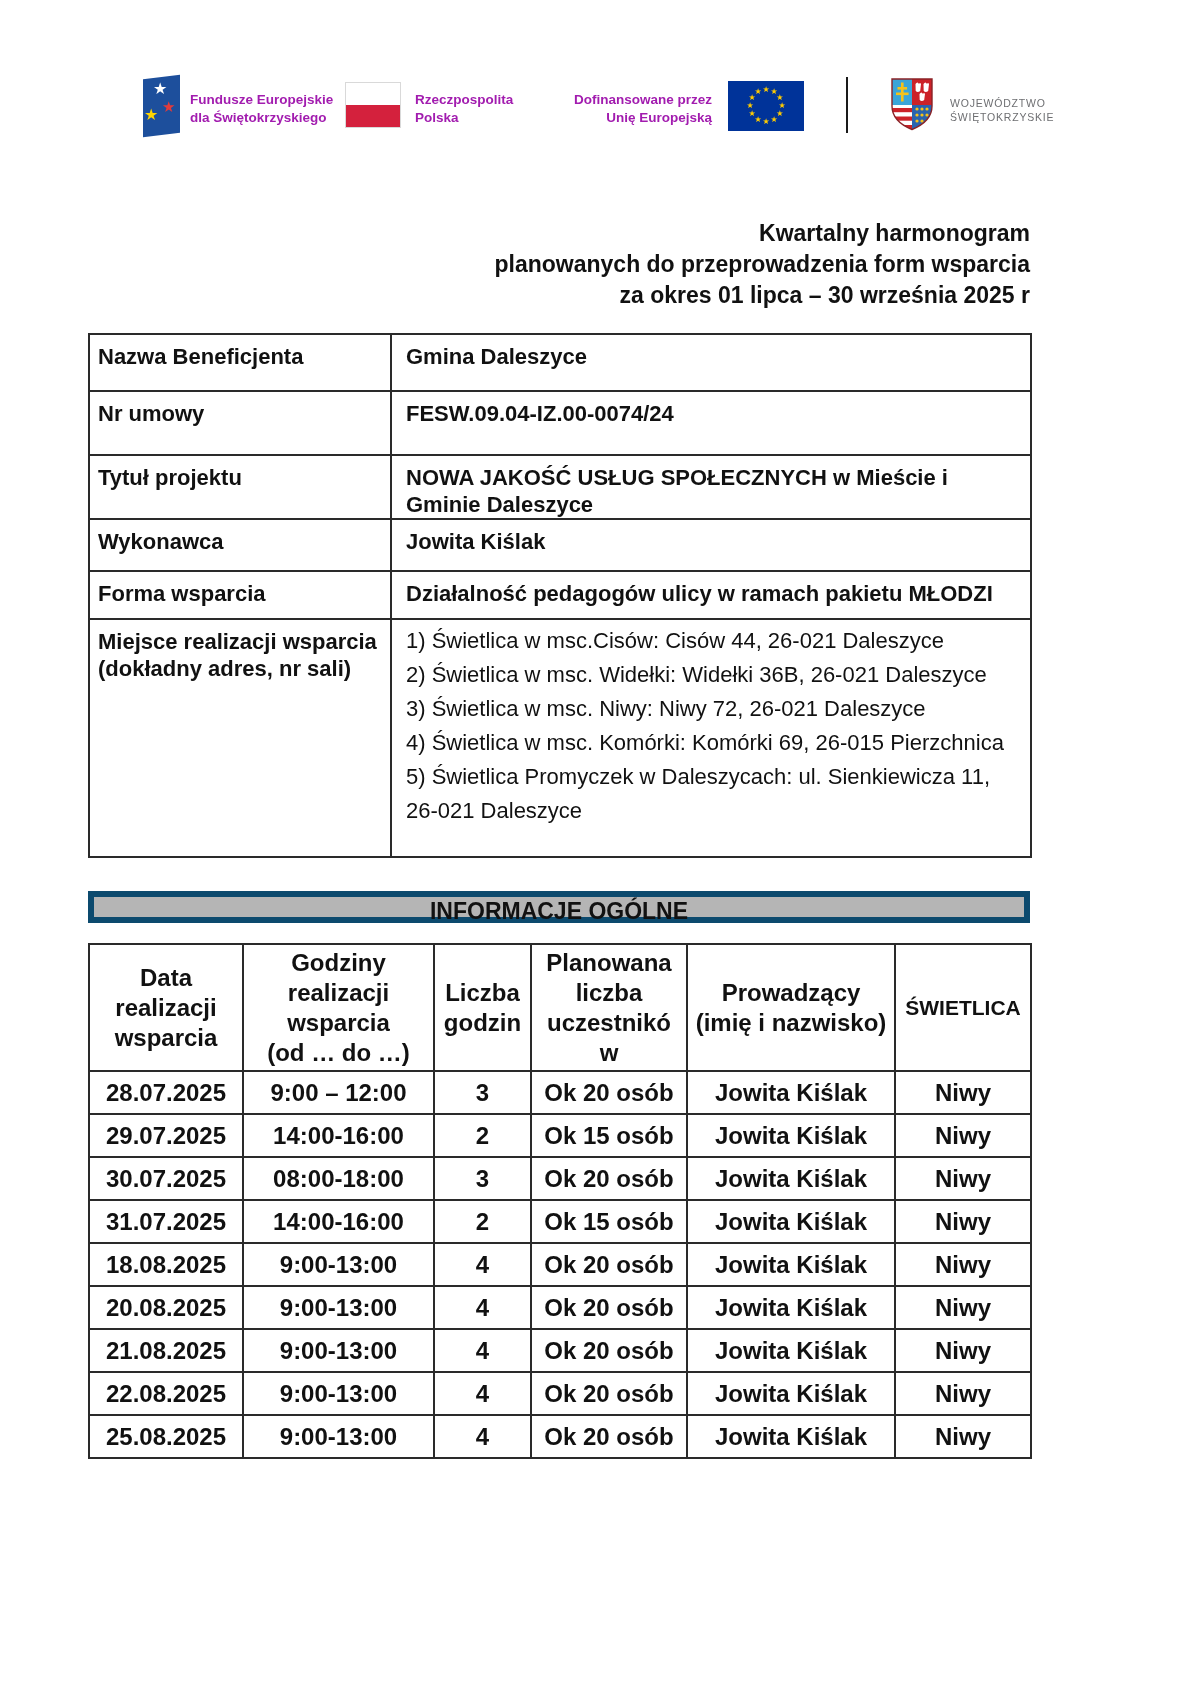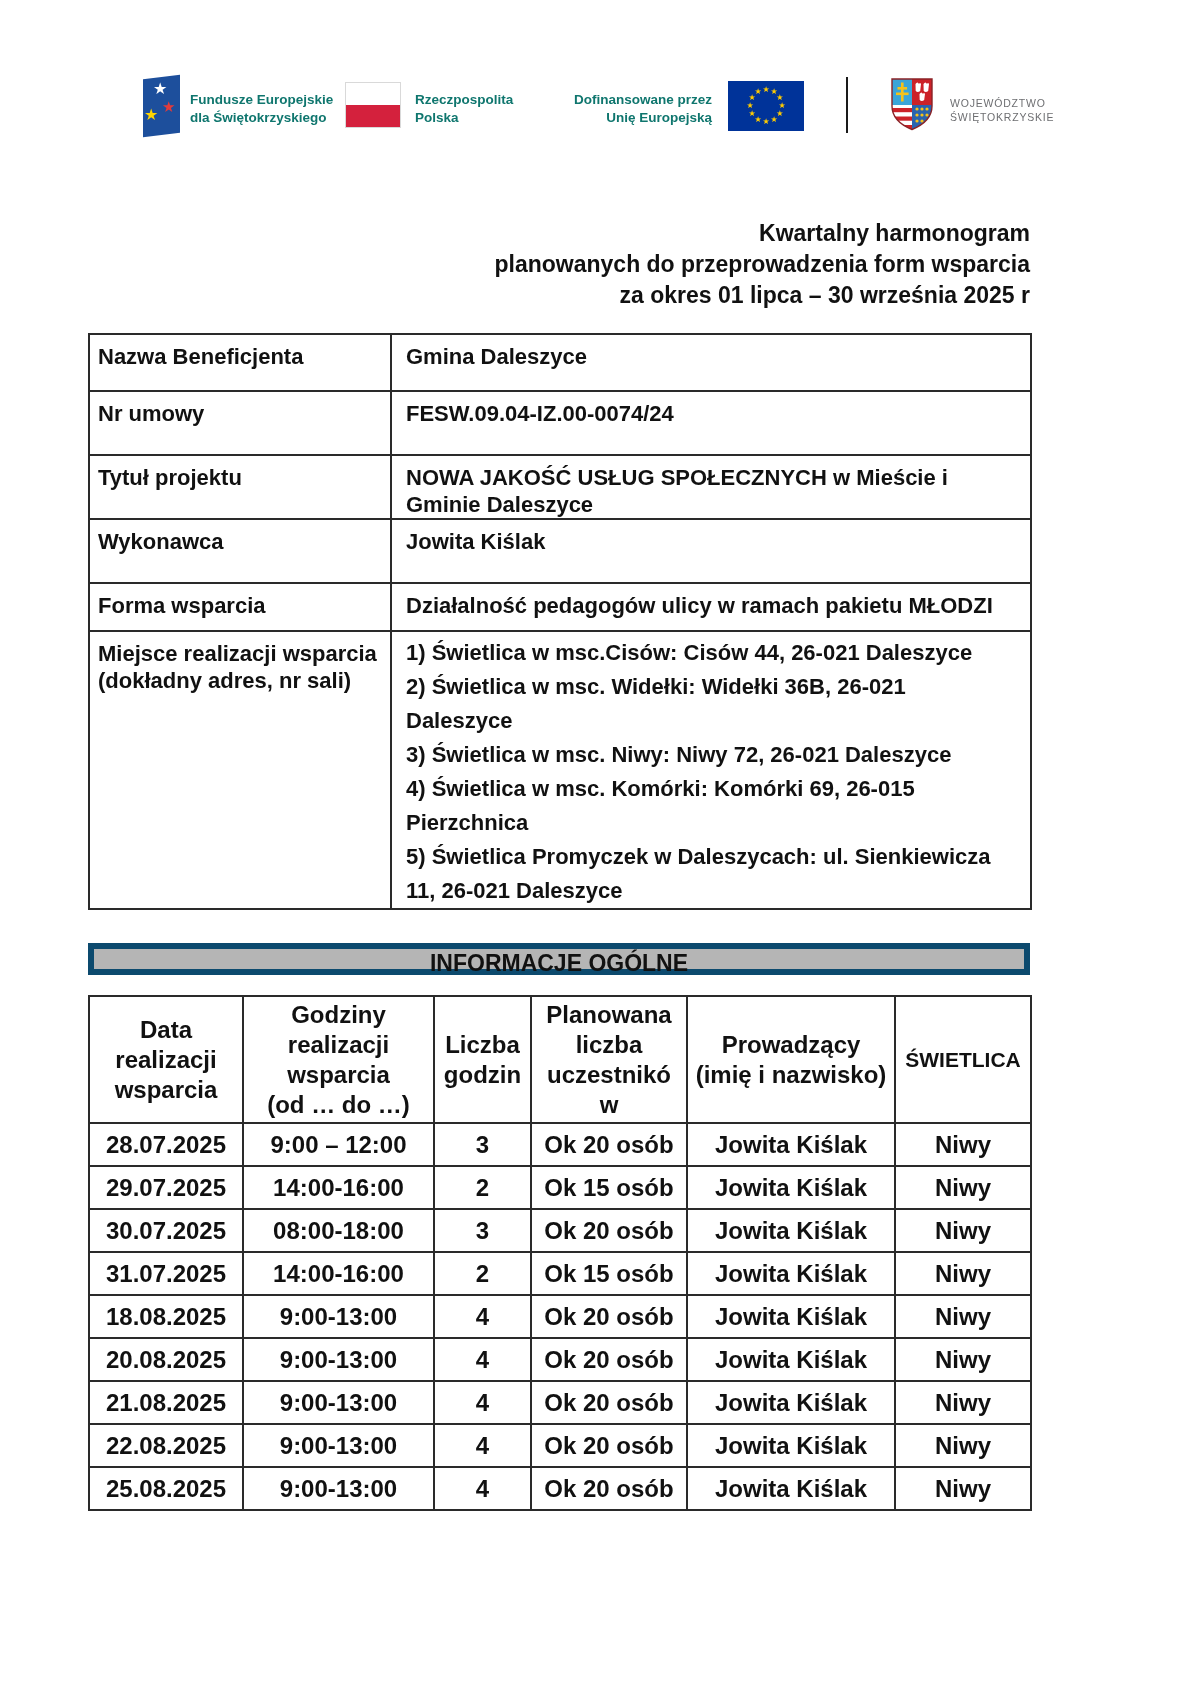--- a/index.html
+++ b/index.html
@@ -11,21 +11,21 @@
   
   .logo-strip { position:relative; margin:65px 0 0 140px; height:85px; width:960px; }
   .fe-logo { position:absolute; left:0; top:8px; width:44px; height:68px; }
   .fe-flag { position:absolute; left:3px; top:4px; width:37px; height:58px;
              background:#1d4f9c; transform:skewY(-7deg); }
   .fe-star { position:absolute; line-height:1; }
   .fe-star.w { left:13px; top:8px;  font-size:16px; color:#ffffff; }
   .fe-star.r { left:22px; top:26px; font-size:15px; color:#e23b3b; }
   .fe-star.y { left:4px;  top:34px; font-size:16px; color:#ffd500; }
   .logo-text { position:absolute; top:26px; font-size:13.5px; font-weight:bold;
-               line-height:18px; color:#0f766e; white-space:nowrap; }
+               line-height:18px; color:#a21caf; white-space:nowrap; }
   .fe-text { left:50px; }
   .pl-flag { position:absolute; left:205px; top:17px; width:56px; height:46px;
              border:1px solid #d9d9d9; }
   .pl-flag .top { height:50%; background:#ffffff; }
   .pl-flag .bottom { height:50%; background:#d4213d; }
   .pl-text { left:275px; }
   .eu-text { left:388px; width:184px; text-align:right; }
   .eu-flag { position:absolute; left:588px; top:16px; width:76px; height:50px;
              background:#003399; }
   .eustar { position:absolute; color:#ffcc00; font-size:8px; line-height:1;
@@ -38,21 +38,21 @@
   .doc-title { margin:68px auto 0; width:942px; margin-left:88px; text-align:right;
                font-size:23px; font-weight:bold; line-height:31px; }
   
   table { border-collapse:collapse; table-layout:fixed; margin-left:88px; width:942px; }
   td, th { border:2px solid #2a2a2a; }
   
   .info-table { margin-top:22px; font-size:22px; }
   .info-table td { vertical-align:top; }
   .info-table .lab { font-weight:bold; text-align:left; padding:8px 4px 0 8px; line-height:27px; }
   .info-table .val { font-weight:bold; text-align:left; padding:8px 14px 0; line-height:27px; }
-  .info-table .addr { font-weight:bold; line-height:34px; padding-top:4px;margin-top:16px; }
+  .info-table .addr { font-weight:normal; line-height:34px; padding-top:4px;margin-top:16px; }
   
   .banner { margin:33px 0 0 88px; width:942px; height:32px; background:#b5b5b5;
             border:6px solid #0c4a6e; text-align:center; font-size:23px; font-weight:bold;
             line-height:28px; }
   
   .sched-table { margin-top:20px; font-size:24px; font-weight:bold; text-align:center; }
   .sched-table th { height:127px; vertical-align:middle; line-height:30px;
                     padding:2px 6px; font-size:24px; overflow-wrap:break-word; }
   .sched-table th:nth-child(4), .sched-table td:nth-child(4) { padding:2px 10px; overflow-wrap:break-word; }
   .sched-table th:nth-child(5), .sched-table td:nth-child(5) { padding:2px 4px; }
@@ -169,21 +169,21 @@
       <td class="val">Gmina Daleszyce</td>
     </tr>
     <tr style="height:64px">
       <td class="lab">Nr umowy</td>
       <td class="val">FESW.09.04-IZ.00-0074/24</td>
     </tr>
     <tr style="height:57px">
       <td class="lab">Tytuł projektu</td>
       <td class="val">NOWA JAKOŚĆ USŁUG SPOŁECZNYCH w Mieście i Gminie Daleszyce</td>
     </tr>
-    <tr style="height:64px">
+    <tr style="height:52px">
       <td class="lab">Wykonawca</td>
       <td class="val">Jowita Kiślak</td>
     </tr>
     <tr style="height:48px">
       <td class="lab">Forma wsparcia</td>
       <td class="val">Działalność pedagogów ulicy w ramach pakietu MŁODZI</td>
     </tr>
     <tr style="height:238px">
       <td class="lab">
         <div>Miejsce realizacji wsparcia</div>

